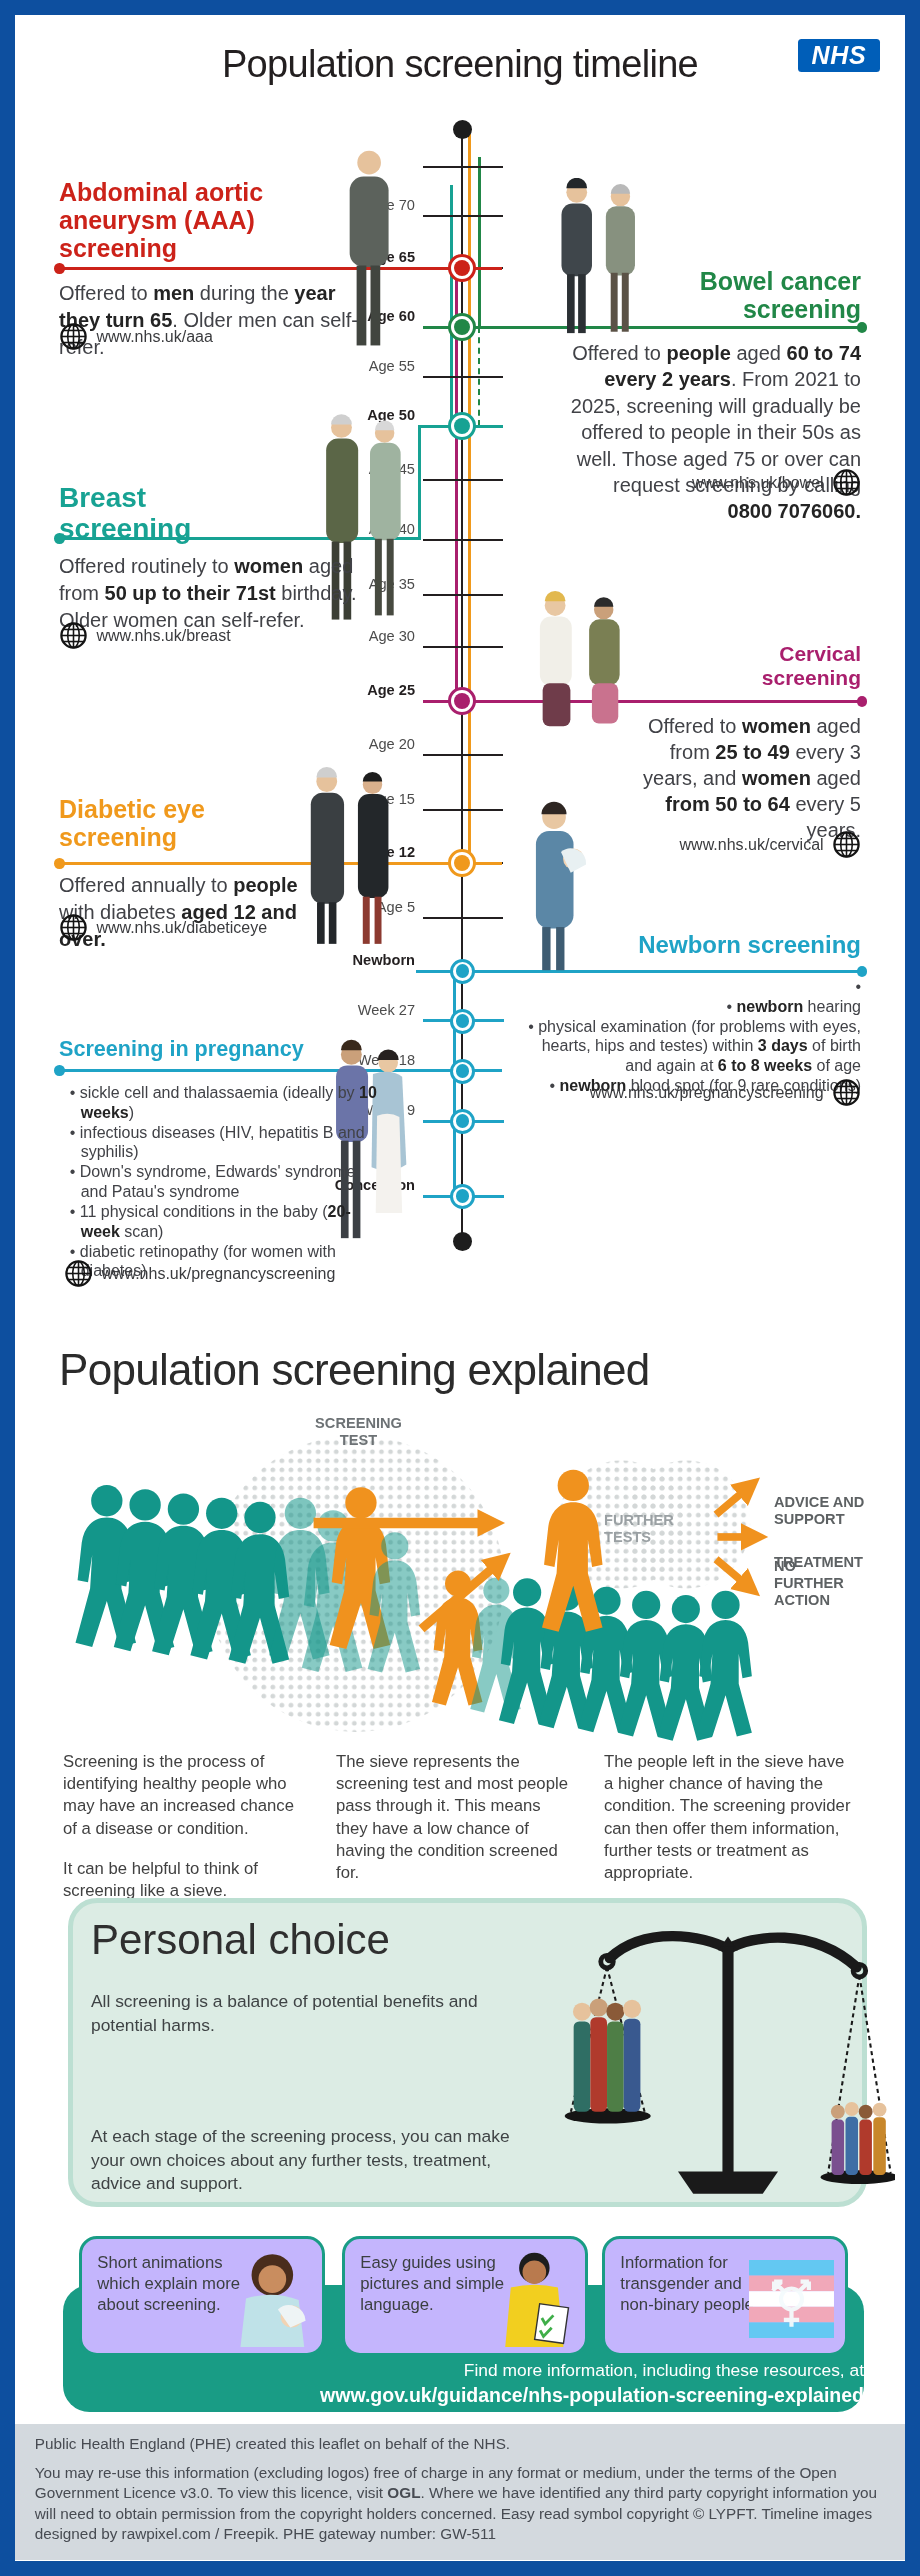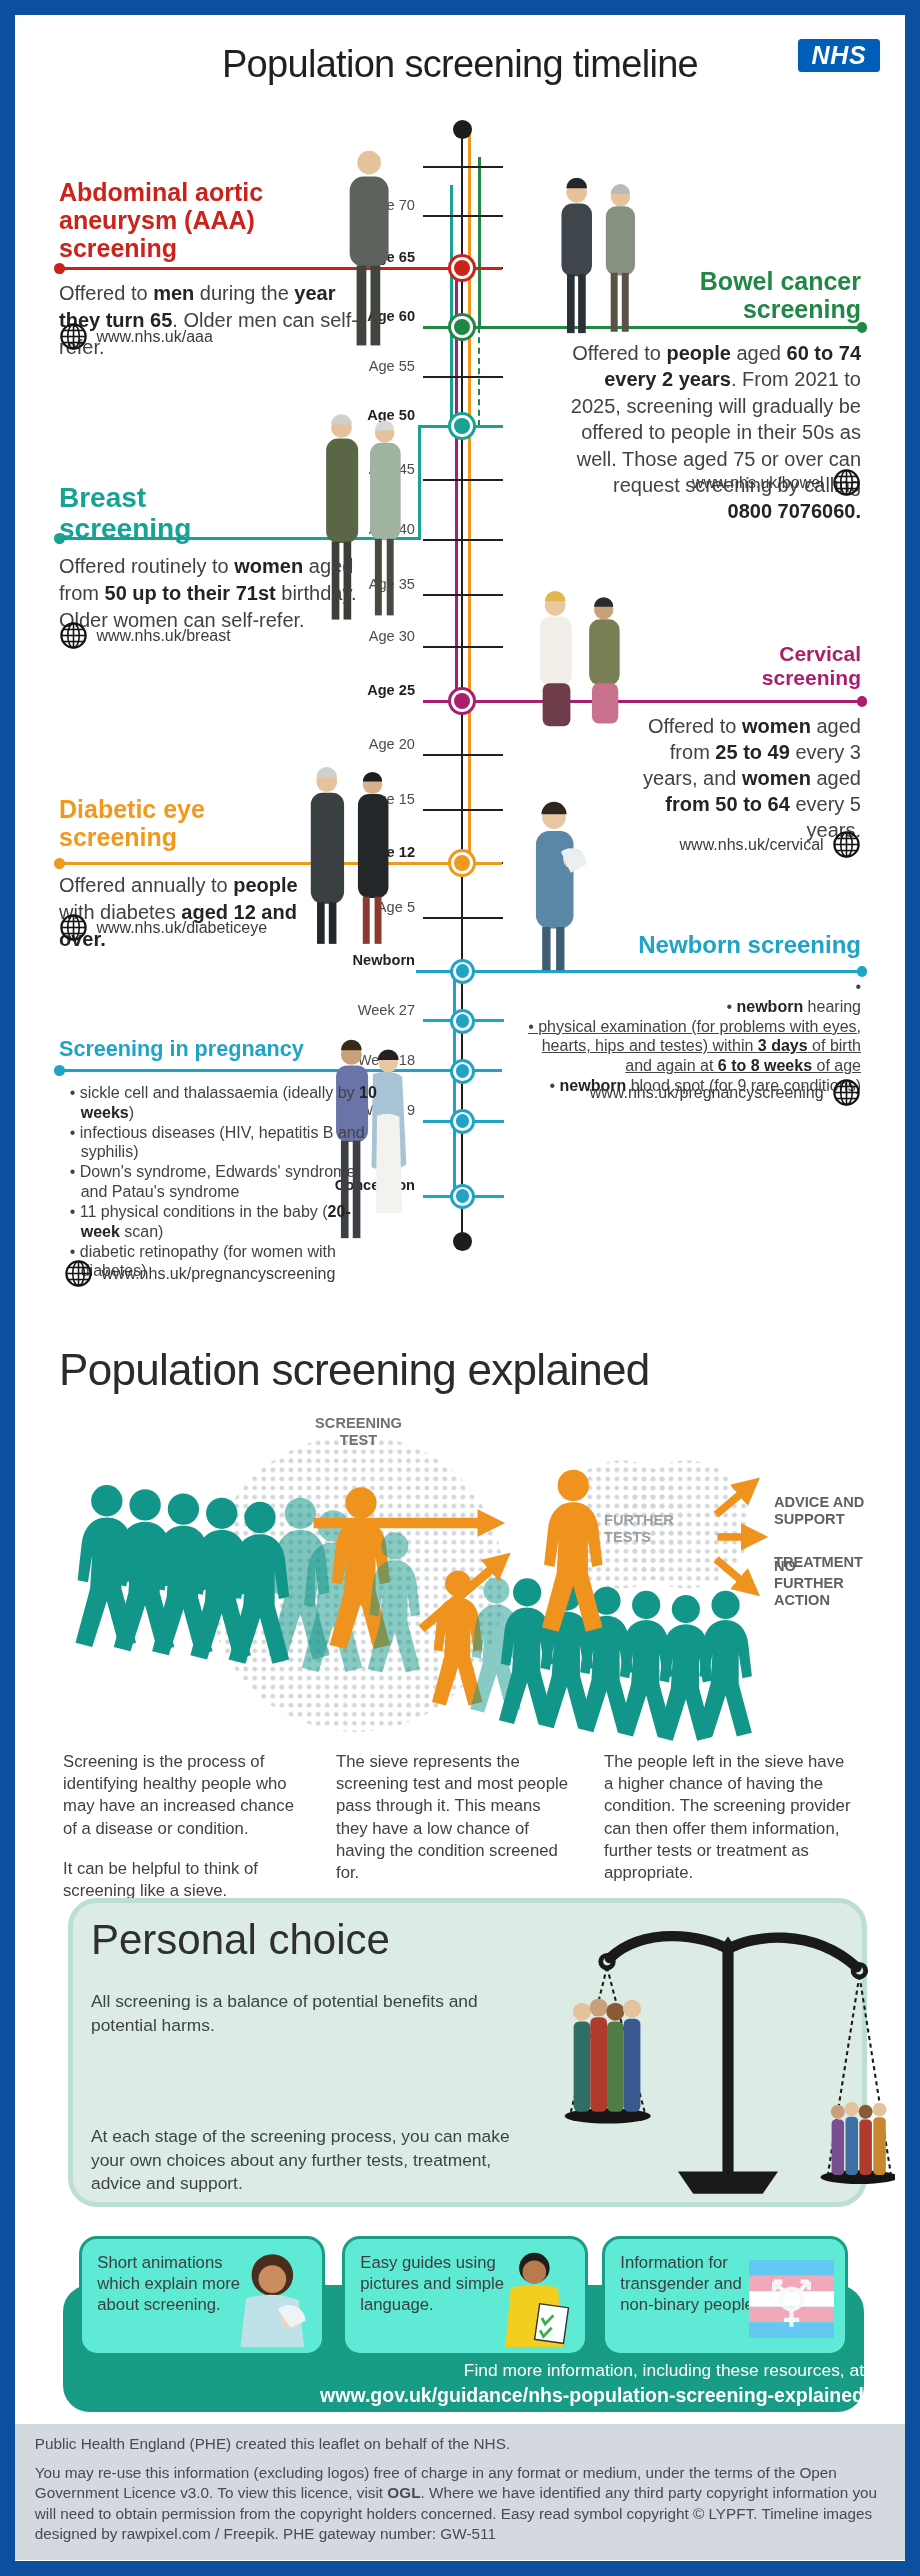--- a/index.html
+++ b/index.html
@@ -53,21 +53,21 @@
   .col{position:absolute;top:1751px;}
 
   
   .pc-panel{position:absolute;left:68px;top:1898px;width:799px;height:309px;background:#dcece4;
             border:5.6px solid #bcdfd2;border-radius:29px;box-sizing:border-box;}
   .pc-title{position:absolute;left:91px;top:1916px;font-size:42px;color:#2f2f2f;}
   .pc-p{position:absolute;left:91px;width:446px;font-size:17.4px;line-height:1.36;color:#3f4345;}
 
   
   .res-band{position:absolute;left:63px;top:2285px;width:801px;height:127px;background:#199c85;border-radius:26.5px;}
-  .res-card{position:absolute;top:2236px;height:120px;background:#5eead4;border:3.5px solid #199c85;
+  .res-card{position:absolute;top:2236px;height:120px;background:#c4b5fd;border:3.5px solid #199c85;
             border-radius:18px;box-sizing:border-box;z-index:4;}
   .res-card .txt{position:absolute;left:15.3px;top:12.5px;width:146px;font-size:16.7px;line-height:1.28;color:#3b3f41;}
   .res-line{position:absolute;width:801px;left:63px;text-align:right;color:#fff;z-index:5;}
 
   
   .footer{position:absolute;left:15.3px;top:2424px;width:890px;height:136px;background:#d3d9de;z-index:3;}
   .footer .f1{position:absolute;left:19.5px;top:11px;font-size:15.3px;color:#474b52;}
   .footer .f2{position:absolute;left:19.5px;top:39px;width:853px;font-size:15.3px;line-height:1.33;color:#474b52;}
 
   .ill{position:absolute;z-index:4;}
@@ -271,21 +271,21 @@
       </svg>
     <span>www.nhs.uk/diabeticeye</span>
   </div>
 
   <div class="sect r" style="right:59px;top:932px;width:292px;">
     <h2 class="t-cyan" style="font-size:24px;">Newborn screening</h2>
   </div>
   <div class="sect r bullets r" style="right:59px;top:977px;width:334px;">
     <div class="bullets r" style="text-align:right;">
       <div style="padding-left:0;text-indent:0;"><b>newborn</b> hearing</div>
-      <div style="padding-left:0;text-indent:0;text-decoration:underline;">physical examination (for problems with eyes, hearts, hips and testes) within <b>3 days</b> of birth and again at <b>6 to 8 weeks</b> of age</div>
+      <div style="padding-left:0;text-indent:0;">physical examination (for problems with eyes, hearts, hips and testes) within <b>3 days</b> of birth and again at <b>6 to 8 weeks</b> of age</div>
       <div style="padding-left:0;text-indent:0;"><b>newborn</b> blood spot (for 9 rare conditions)</div>
     </div>
   </div>
   <div class="urlrow r" style="right:59px;top:1078px;">
     <svg class="globe" viewBox="0 0 42 42" width="29" height="29">
         <use href="#globe"></use>
       </svg>
     <span>www.nhs.uk/pregnancyscreening</span>
   </div>
 

